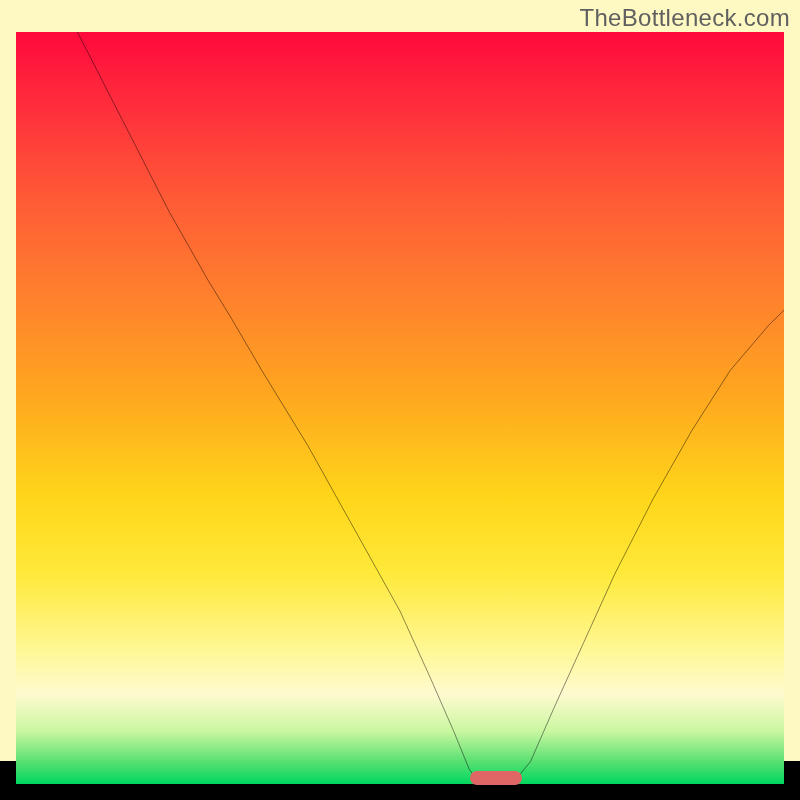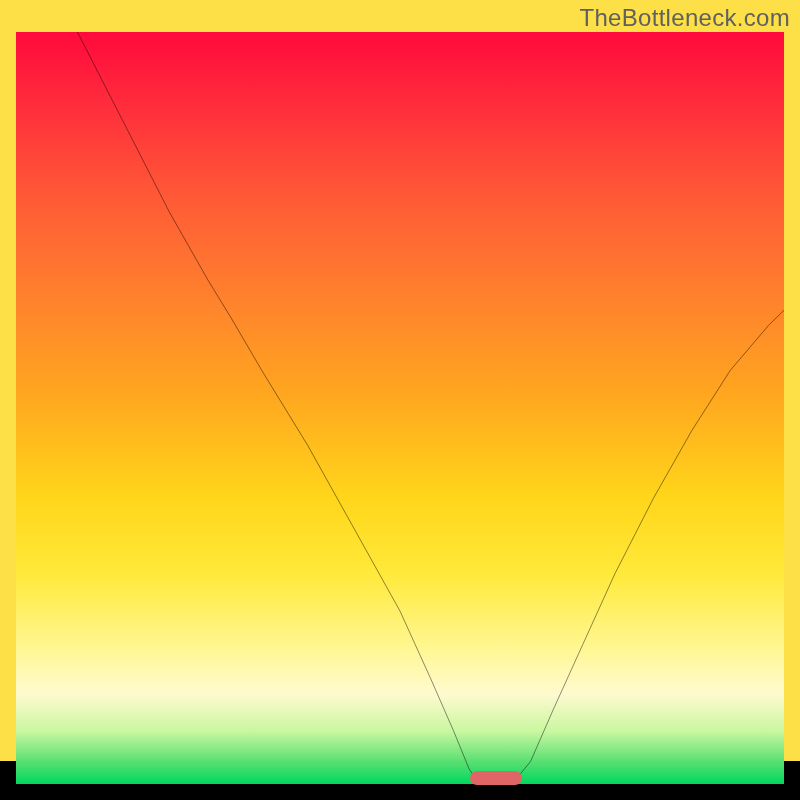--- a/index.html
+++ b/index.html
@@ -8,21 +8,21 @@
     width: 800px;
     height: 800px;
     background: #000;
     overflow: hidden;
     font-family: Arial, Helvetica, sans-serif;
   }
   .frame {
     position: relative;
     width: 800px;
     height: 761px;
-    background: #fde047;
+    background: #fef9c3;
   }
   .watermark {
     position: absolute;
     top: 4px;
     right: 10px;
     color: #606060;
     font-size: 24px;
     font-weight: 500;
     letter-spacing: 0.3px;
     z-index: 5;

